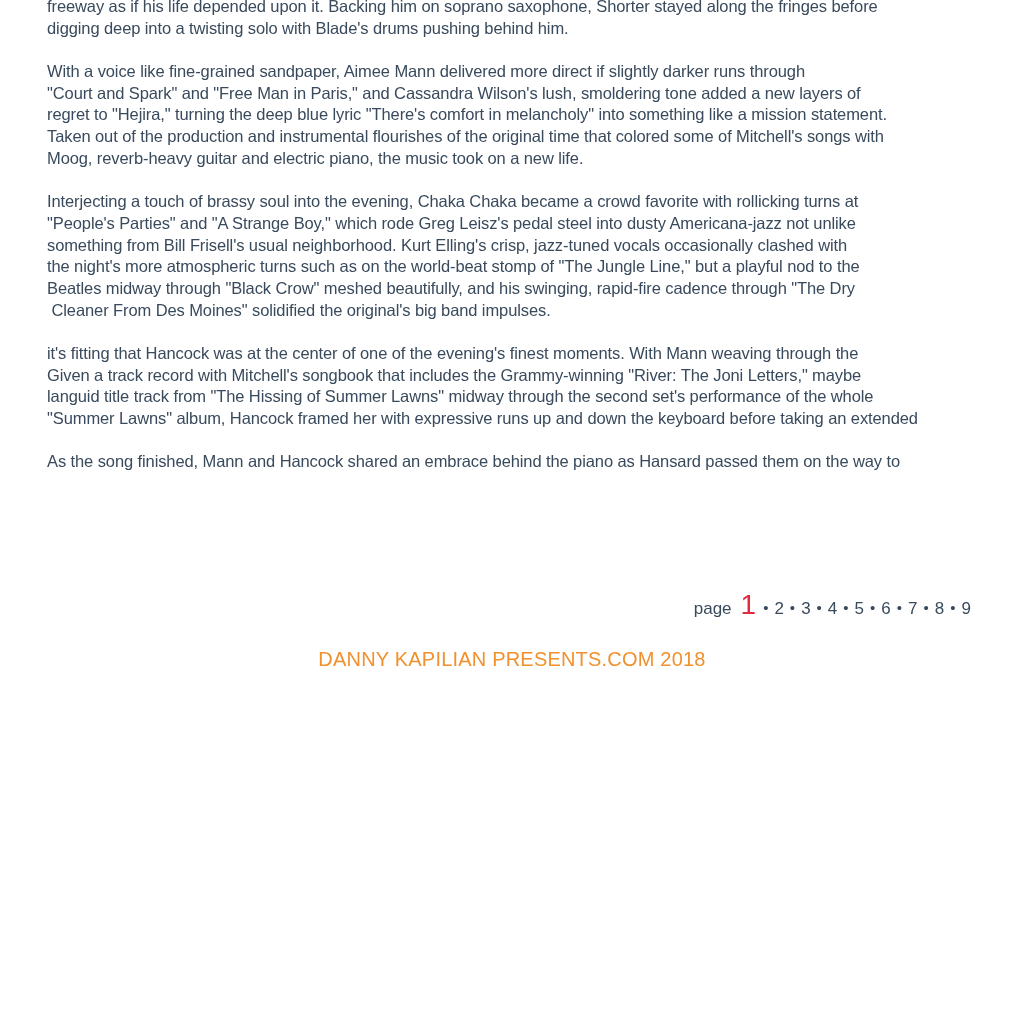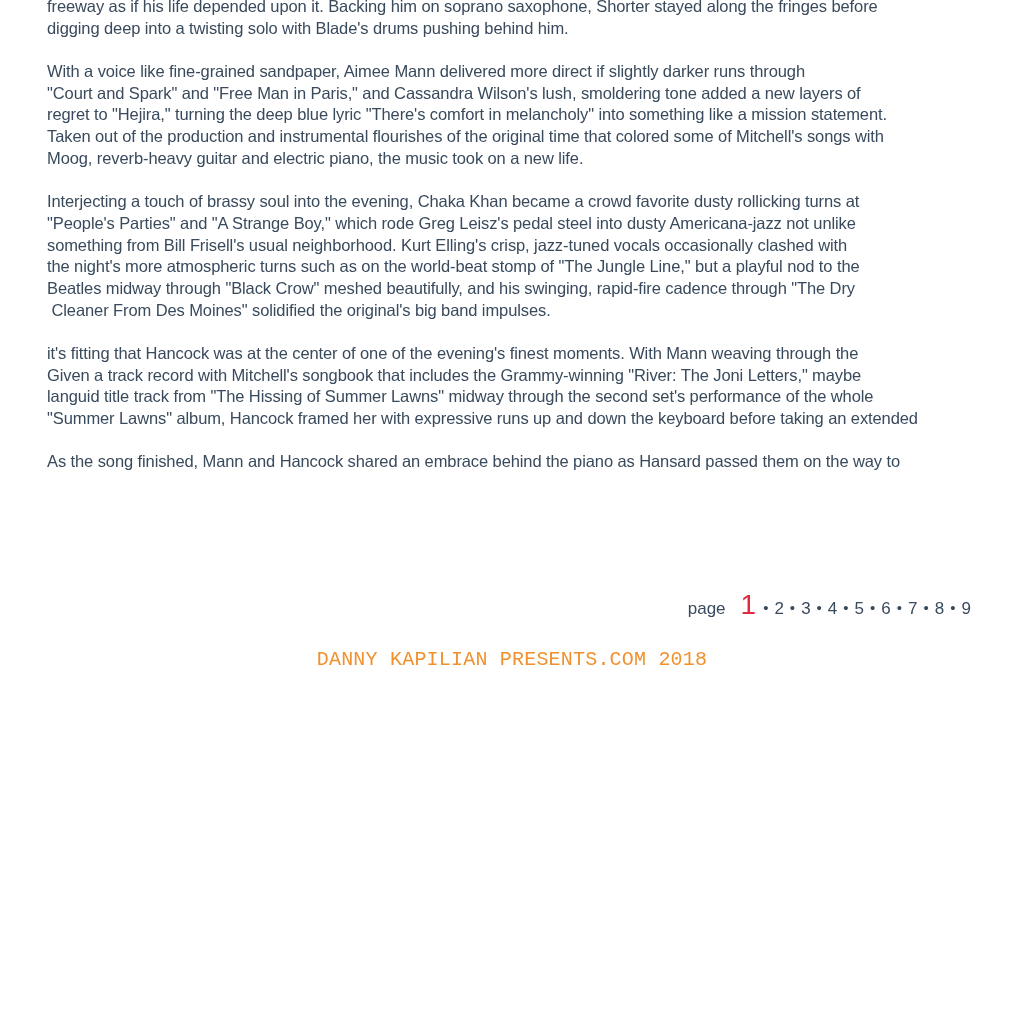--- a/index.html
+++ b/index.html
@@ -24,21 +24,21 @@
     line-height: 21.7px;
     white-space: pre;
   }
   .pagination {
     position: absolute;
     top: 589px; right: 53px;
     white-space: nowrap;
     font-size: 17px;
     color: #394a5c;
   }
-  .pg-label { margin-right: 15px; }
+  .pg-label { margin-right: 9px; }
   .pg-current {
     font-size: 28px;
     color: #e02a3e;
     margin-right: 1px;
   }
   .sep {
     font-size: 15px;
     margin: 0 6px;
     vertical-align: 1px;
   }
@@ -47,21 +47,21 @@
     text-decoration: none;
     cursor: pointer;
   }
   .footer {
     position: absolute;
     top: 648px; left: 0;
     width: 1024px;
     text-align: center;
   }
   .footer-link {
-    font-family: Liberation Mono, monospace;
+    font-family: Liberation Sans, sans-serif;
     font-size: 20px;
     color: #f0912d;
     text-decoration: none;
     cursor: pointer;
     letter-spacing: 0.2px;
   }
 </style>
 </head>
 <body>
 
@@ -74,21 +74,21 @@
 
   <div class="paragraph">
     <div class="line">With a voice like fine-grained sandpaper, Aimee Mann delivered more direct if slightly darker runs through</div>
     <div class="line">"Court and Spark" and "Free Man in Paris," and Cassandra Wilson's lush, smoldering tone added a new layers of</div>
     <div class="line">regret to "Hejira," turning the deep blue lyric "There's comfort in melancholy" into something like a mission statement.</div>
     <div class="line">Taken out of the production and instrumental flourishes of the original time that colored some of Mitchell's songs with</div>
     <div class="line">Moog, reverb-heavy guitar and electric piano, the music took on a new life.</div>
   </div>
 
   <div class="paragraph">
-    <div class="line">Interjecting a touch of brassy soul into the evening, Chaka Khan became a crowd favorite dusty rollicking turns at</div>
+    <div class="line">Interjecting a touch of brassy soul into the evening, Chaka Chaka became a crowd favorite with rollicking turns at</div>
     <div class="line">"People's Parties" and "A Strange Boy," which rode Greg Leisz's pedal steel into dusty Americana-jazz not unlike</div>
     <div class="line">something from Bill Frisell's usual neighborhood. Kurt Elling's crisp, jazz-tuned vocals occasionally clashed with</div>
     <div class="line">the night's more atmospheric turns such as on the world-beat stomp of "The Jungle Line," but a playful nod to the</div>
     <div class="line">Beatles midway through "Black Crow" meshed beautifully, and his swinging, rapid-fire cadence through "The Dry</div>
     <div class="line"> Cleaner From Des Moines" solidified the original's big band impulses.</div>
   </div>
 
   <div class="paragraph">
     <div class="line">it's fitting that Hancock was at the center of one of the evening's finest moments. With Mann weaving through the</div>
     <div class="line">Given a track record with Mitchell's songbook that includes the Grammy-winning "River: The Joni Letters," maybe</div>

